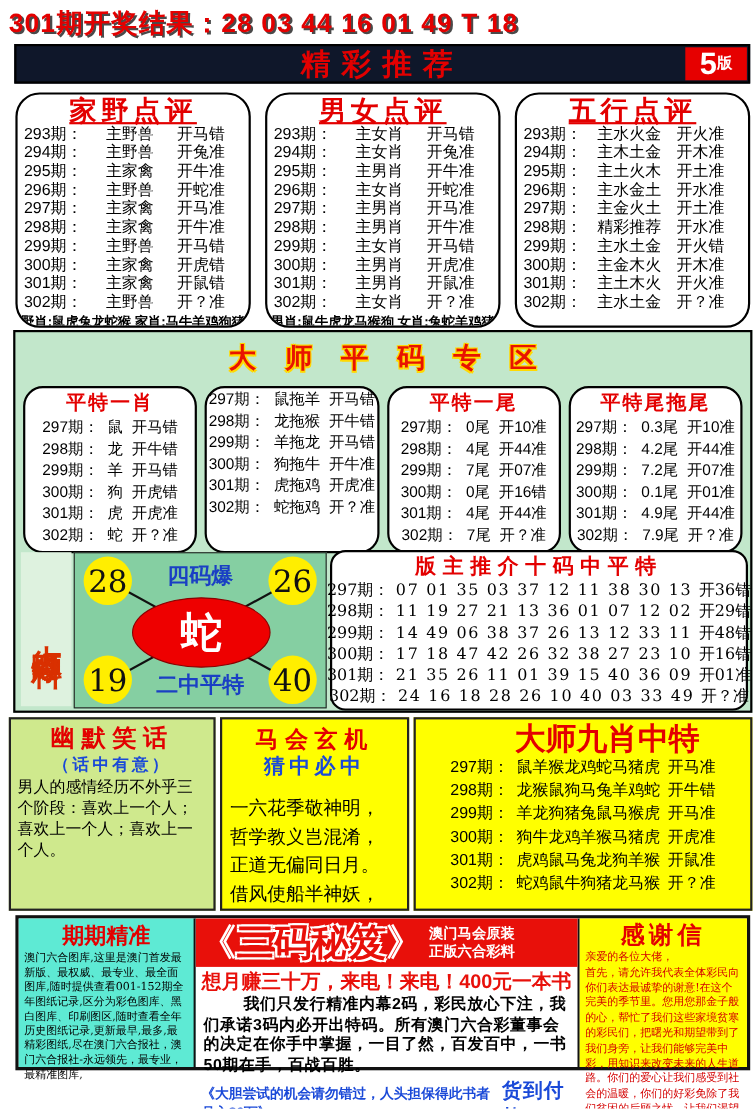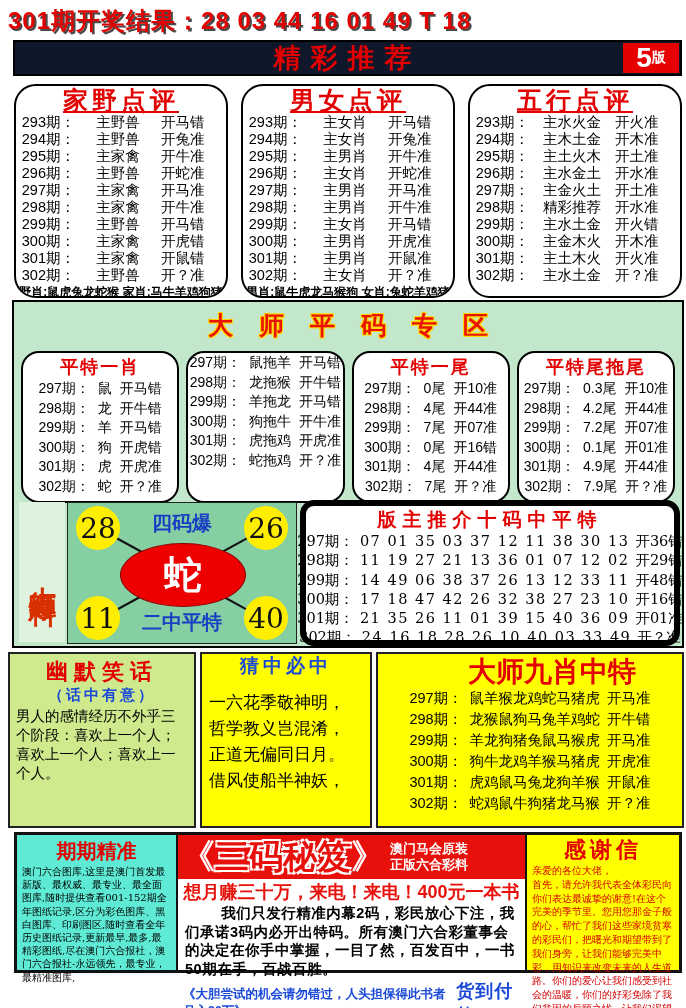--- a/index.html
+++ b/index.html
@@ -51,21 +51,21 @@
              font-family:"DejaVu Serif",serif;color:#111;}
   .nc-tl{left:8px;top:3px;}  .nc-tr{right:8px;top:3px;}
   .nc-bl{left:8px;bottom:3px;}  .nc-br{right:8px;bottom:3px;}
   .oval{position:absolute;left:52px;top:40px;width:124px;height:62px;border-radius:50%;
         background:#ee0000;border:1px solid #8a0000;display:flex;align-items:center;justify-content:center;
         color:#fff;font-size:38px;font-weight:bold;font-family:"DejaVu Serif",serif;}
   .diag-label{position:absolute;width:100%;text-align:center;color:#1a3fc4;font-weight:bold;font-size:20px;}
   .dl-top{top:7px;}  .dl-bottom{bottom:7px;}
   
   .tencodes{position:absolute;left:286px;top:198px;width:380px;height:146px;background:#fff;
-            border:6px solid #000000;border-radius:14px;box-sizing:border-box;}
+            border:2px solid #000000;border-radius:14px;box-sizing:border-box;}
   .ten-title{text-align:center;color:#e30000;font-weight:bold;font-size:19px;letter-spacing:6px;
              line-height:25px;margin-top:1px;}
   .tenrow{display:flex;justify-content:center;gap:6px;font-size:14.5px;line-height:19.3px;
           font-family:"DejaVu Serif",serif;white-space:nowrap;}
   .tenrow .cell-codes{letter-spacing:1.5px;}
   
   .joke{position:absolute;left:8px;top:652px;width:188px;height:176px;background:#cfe98d;
         border:2px solid #222;box-sizing:border-box;}
   .joke-title{text-align:center;color:#e30000;font-size:22px;font-weight:bold;
               font-family:"DejaVu Serif",serif;letter-spacing:6px;line-height:28px;margin-top:3px;}
@@ -441,21 +441,21 @@
         <line x1="30" y1="25" x2="114" y2="71" stroke="#111" stroke-width="2"></line>
         <line x1="198" y1="25" x2="114" y2="71" stroke="#111" stroke-width="2"></line>
         <line x1="30" y1="117" x2="114" y2="71" stroke="#111" stroke-width="2"></line>
         <line x1="198" y1="117" x2="114" y2="71" stroke="#111" stroke-width="2"></line>
       </svg>
       <div class="diag-label dl-top">四码爆</div>
       <div class="oval">蛇</div>
       <div class="diag-label dl-bottom">二中平特</div>
       <div class="numcircle nc-tl">28</div>
       <div class="numcircle nc-tr">26</div>
-      <div class="numcircle nc-bl">11</div>
+      <div class="numcircle nc-bl">19</div>
       <div class="numcircle nc-br">40</div>
     </div>
 
     <div class="tencodes">
       <div class="ten-title">版主推介十码中平特</div>
       <div>
           <div class="tenrow">
             <span class="cell cell-p">297期：</span>
             <span class="cell cell-codes">07 01 35 03 37 12 11 38 30 13</span>
             <span class="cell cell-r">开36错</span>
@@ -489,20 +489,21 @@
     </div>
   </div>
 
   <div class="joke">
     <div class="joke-title">幽默笑话</div>
     <div class="joke-sub">（话中有意）</div>
     <div class="joke-body">男人的感情经历不外乎三个阶段：喜欢上一个人；喜欢上一个人；喜欢上一个人。</div>
   </div>
 
   <div class="mystery">
+    <div class="mys-title">马会玄机</div>
     <div class="mys-sub">猜中必中</div>
     <div class="poem">
       <div>一六花季敬神明，</div>
       <div>哲学教义岂混淆，</div>
       <div>正道无偏同日月。</div>
       <div>借风使船半神妖，</div>
     </div>
   </div>
 
   <div class="nine">

